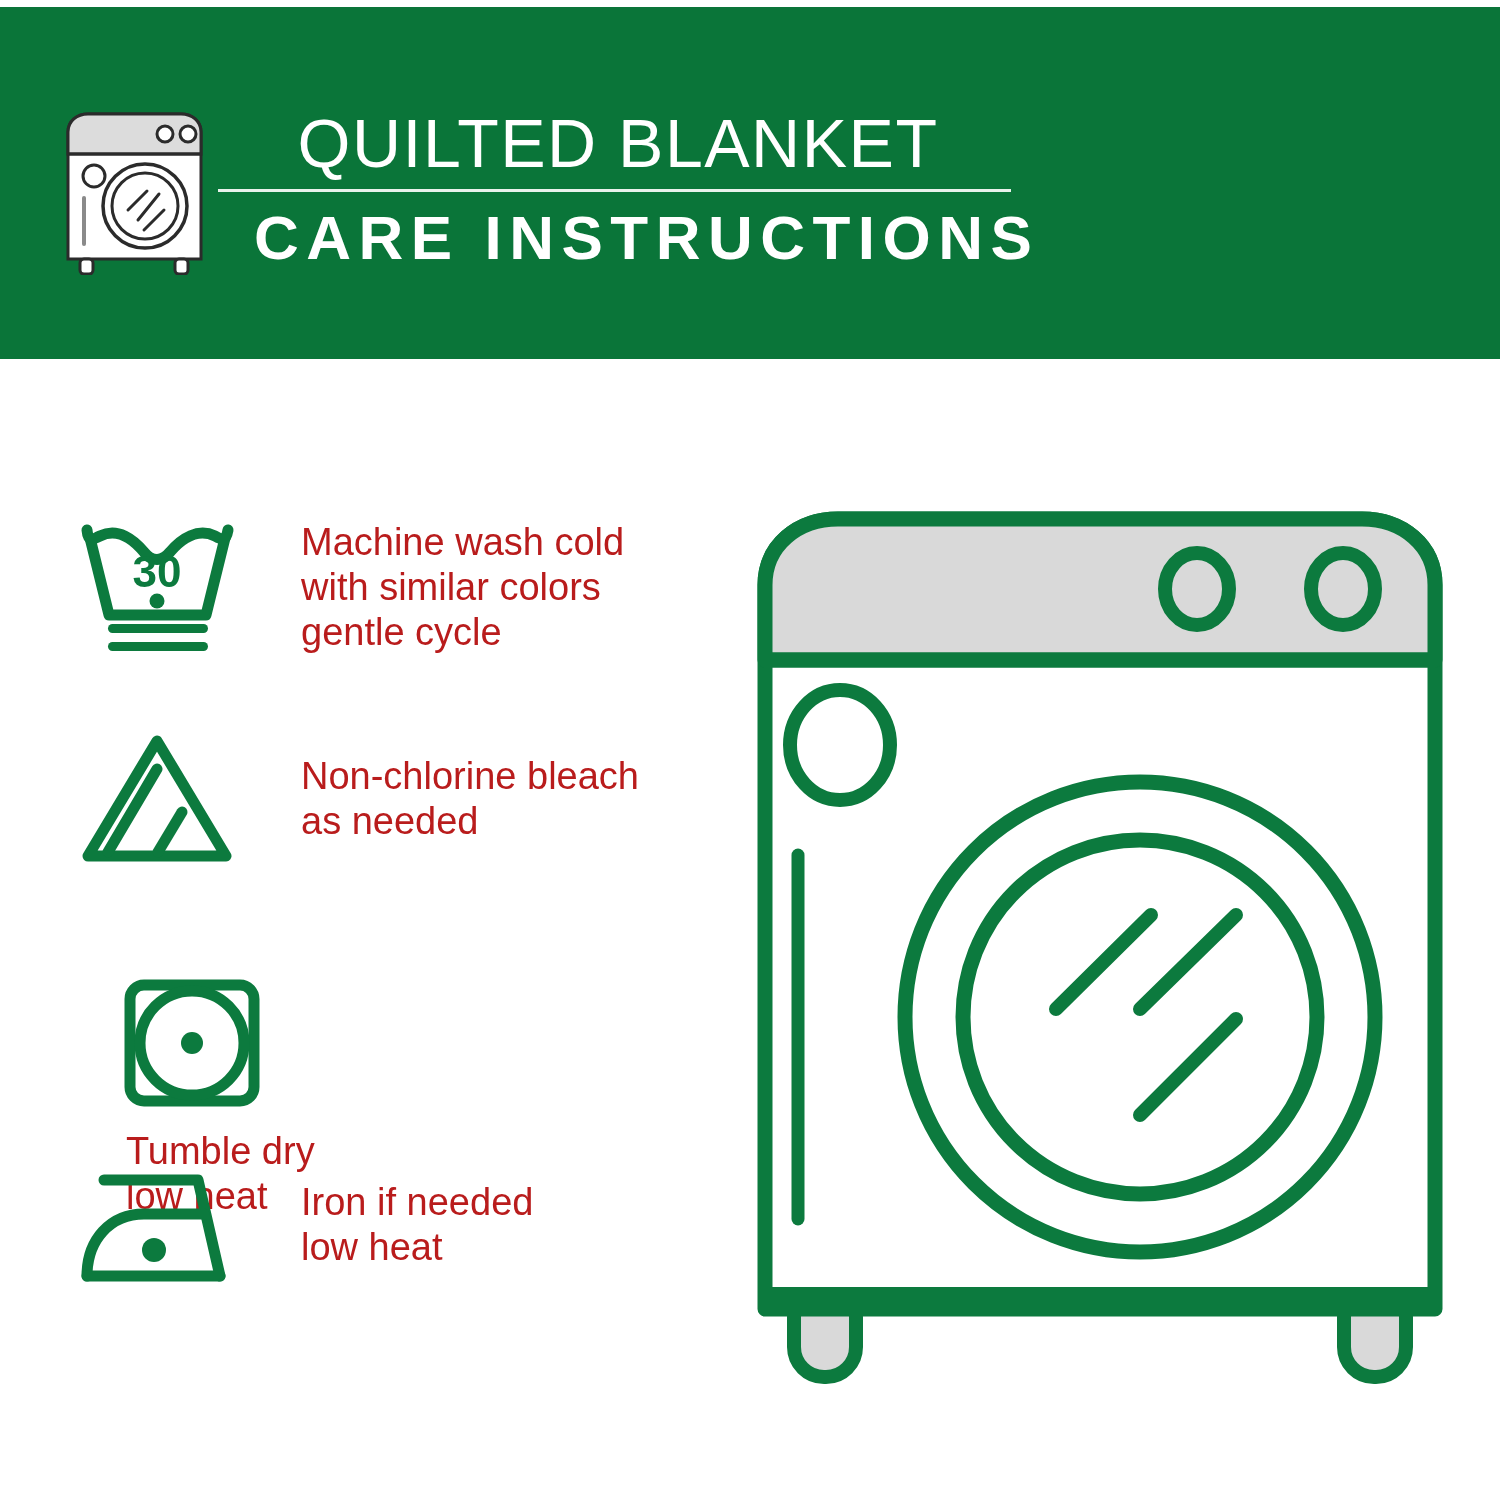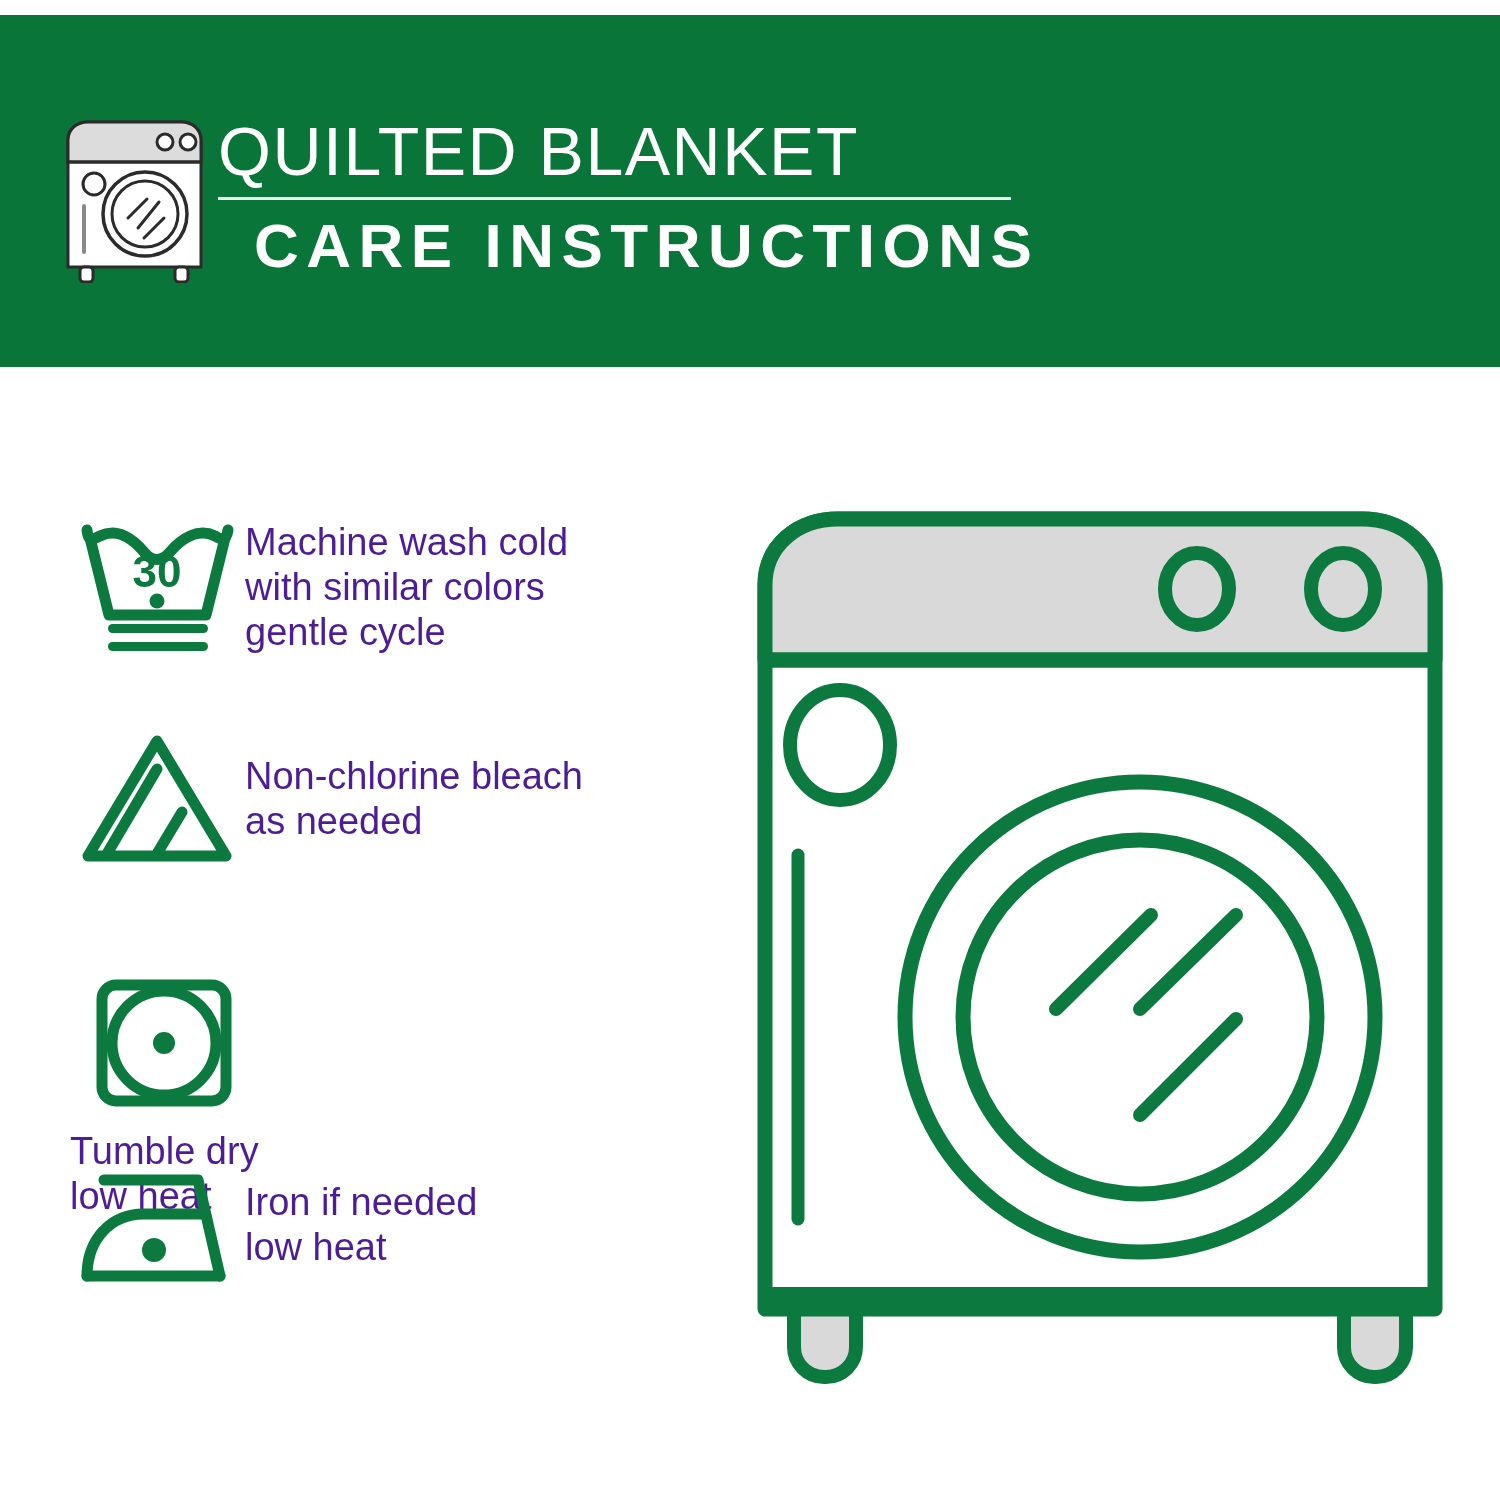--- a/index.html
+++ b/index.html
@@ -15,25 +15,26 @@
     width: 1500px;
     height: 1500px;
     background: #ffffff;
     overflow: hidden;
   }
 
   
   .header {
     position: absolute;
     left: 0;
-    top: 15px;
+    top: 7px;
     width: 1500px;
     height: 352px;
     background: #0a7539;
     box-sizing: border-box;
+    text-align: center;
   }
   .header-icon {
     position: absolute;
     left: 62px;
     top: 103px;
     width: 145px;
     height: 165px;
   }
   .header-text {
     position: absolute;
@@ -101,22 +102,23 @@
     display: flex;
     align-items: center;
     justify-content: center;
   }
   .instr-symbol svg { display: block; }
 
   .instr-text {
     font-family: "Liberation Sans", sans-serif;
     font-size: 38px;
     font-weight: 400;
-    color: #4c1d95;
+    color: #b91c1c;
     line-height: 45px;
+    margin-left: 56px;
     white-space: pre-line;
   }
 
   
   .machine {
     position: absolute;
     left: 740px;
     top: 145px;
     width: 720px;
     height: 940px;

